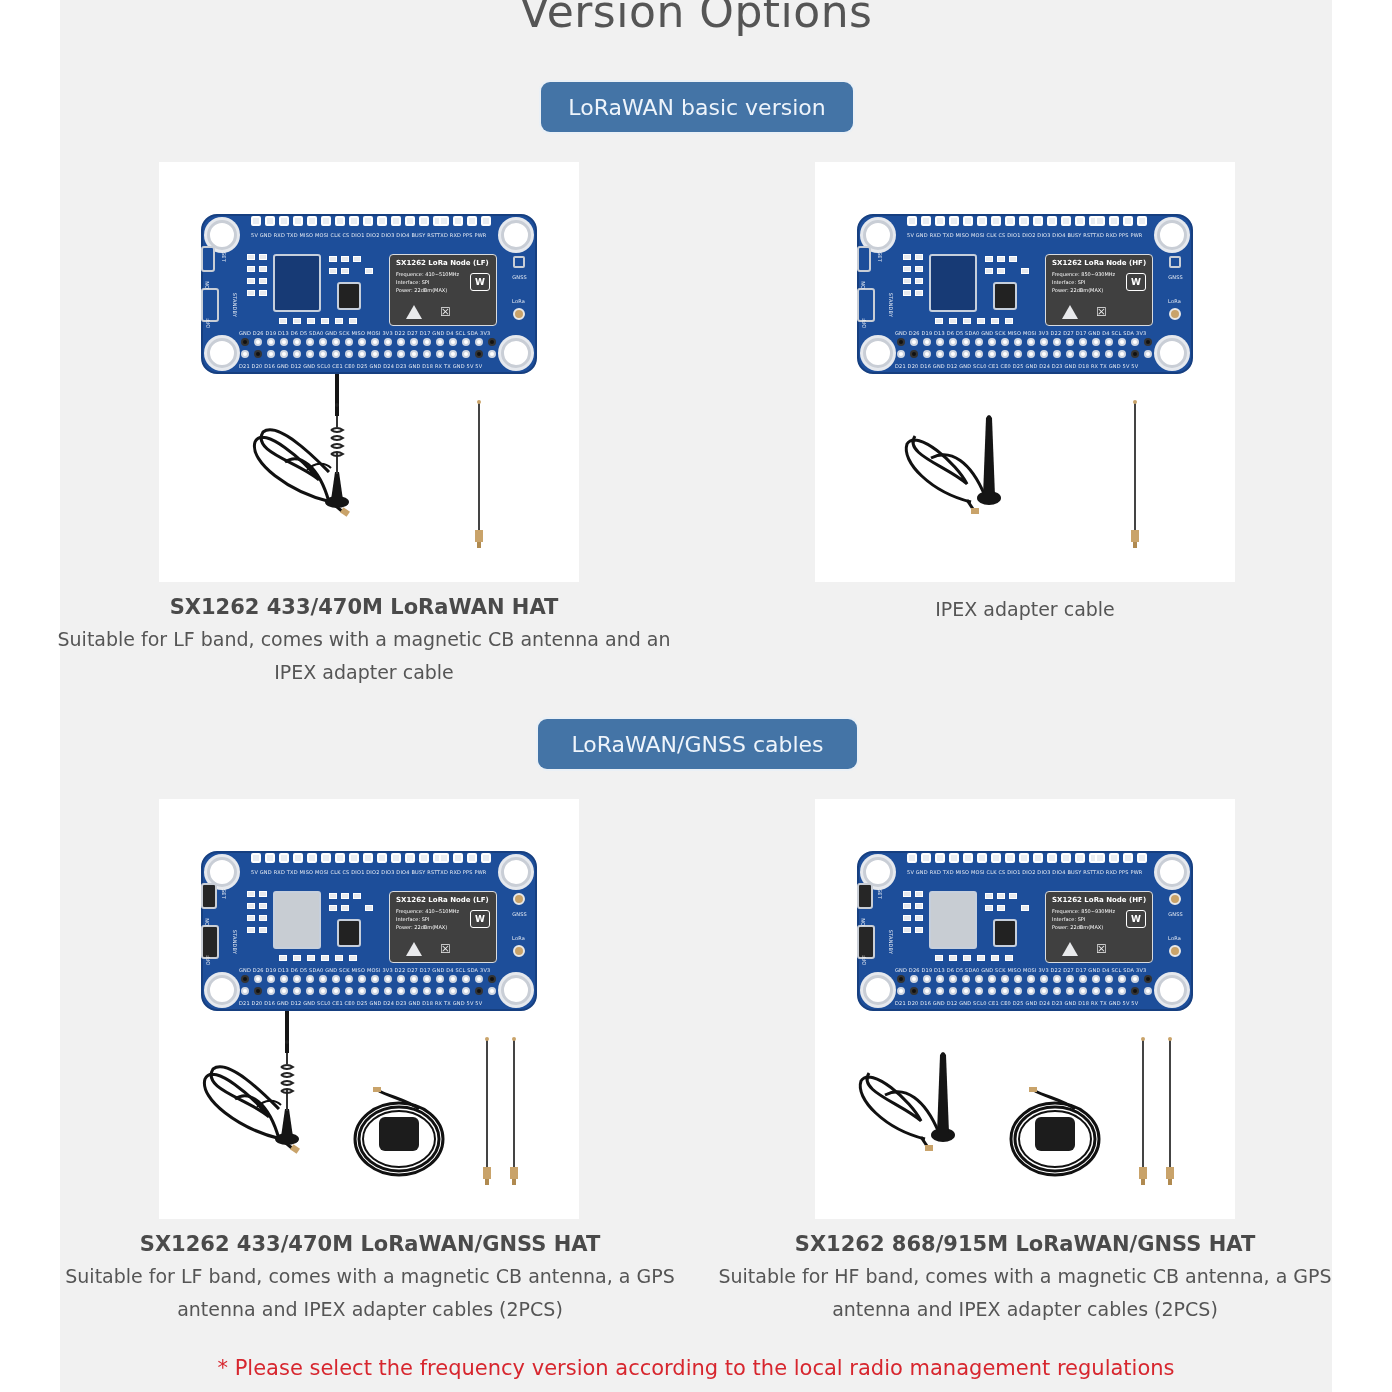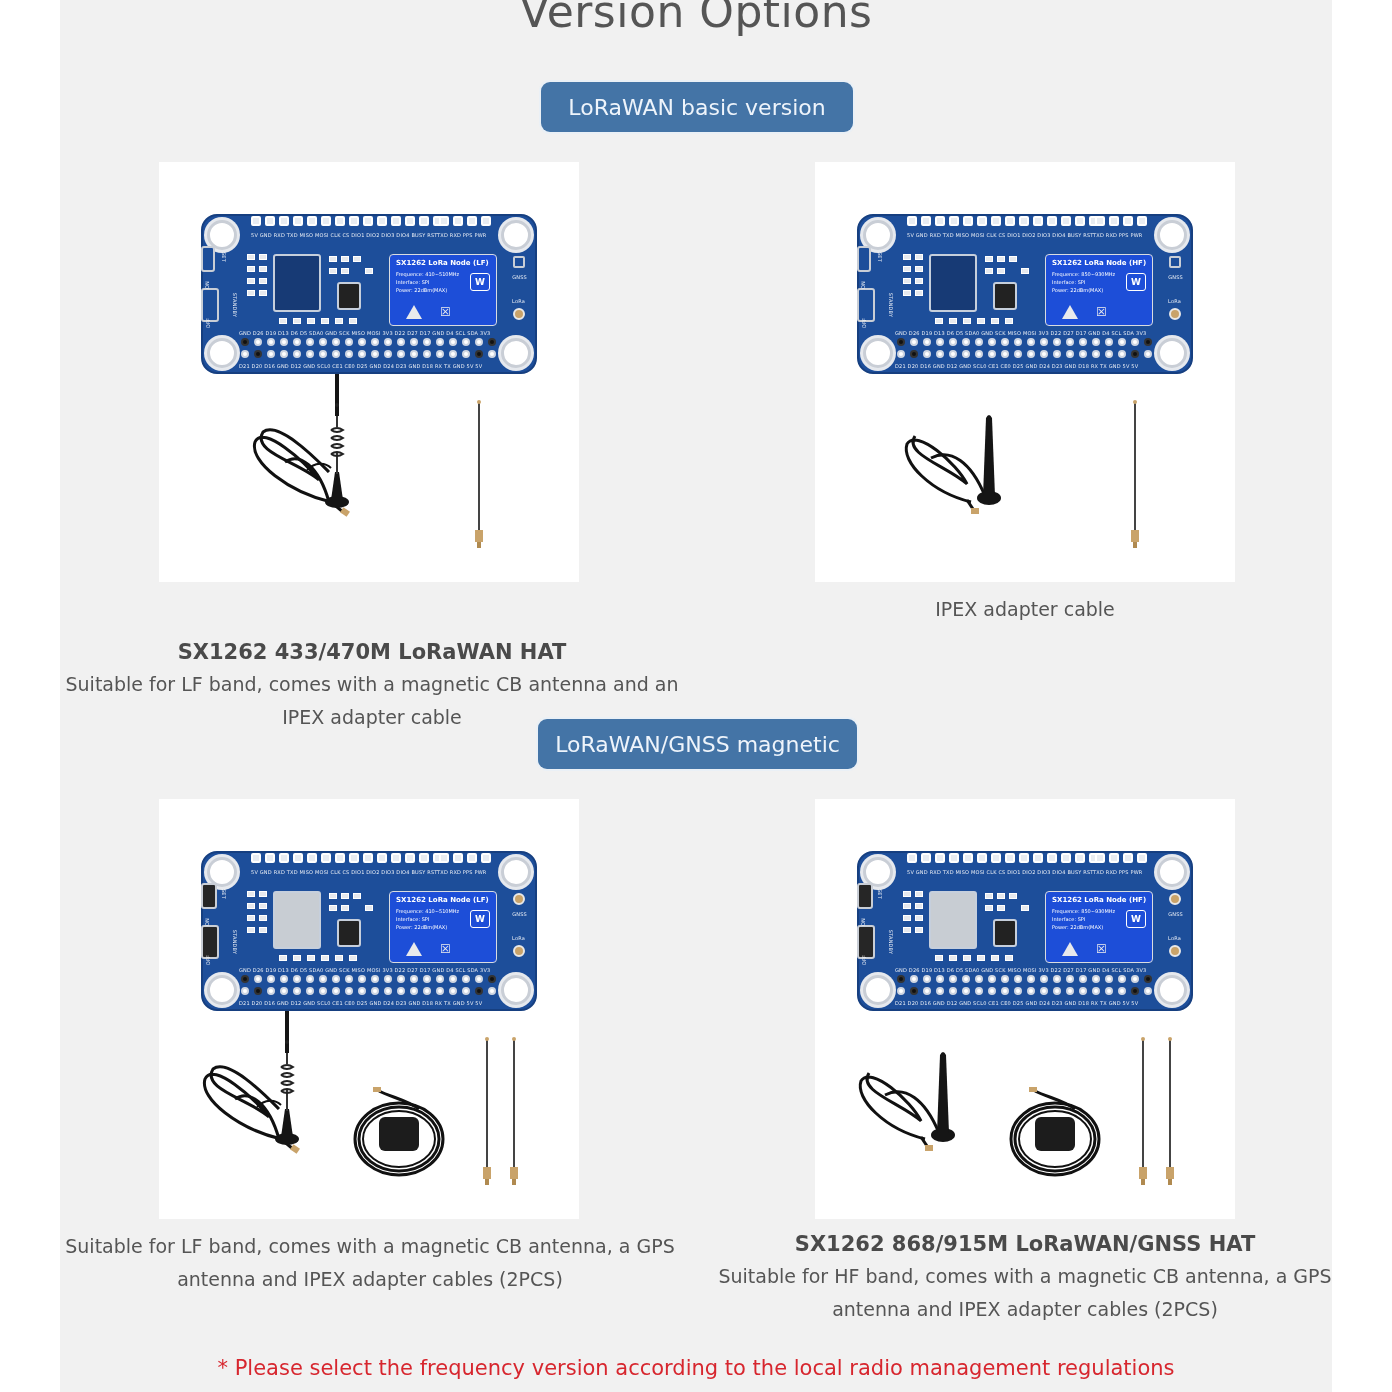--- a/index.html
+++ b/index.html
@@ -16,21 +16,21 @@
 
     
     .pcb { position: absolute; left: 42px; top: 52px; width: 336px; height: 160px; background: #1d4e9a; border-radius: 16px; border: 2px solid #163f80; }
     .hole { position: absolute; width: 30px; height: 30px; border-radius: 50%; background: #ffffff; border: 3px solid #c9ced6; box-shadow: 0 0 0 3px #e6e9ee; }
     .pin-row { position: absolute; display: flex; gap: 5px; }
     .pin { width: 8px; height: 8px; border-radius: 50%; background: #ffffff; border: 2px solid #cfd6e2; }
     .pin.dark { background: #111; border-color: #333; }
     .hdr-pin { width: 10px; height: 10px; background: #e8ecf2; border: 2px solid #ffffff; border-radius: 2px; }
     .silk { position: absolute; color: #ffffff; font-size: 5px; letter-spacing: 0.2px; white-space: nowrap; opacity: 0.9; }
     .chip { position: absolute; background: #173a75; border: 2px solid #c6cfdc; border-radius: 3px; }
-    .module { position: absolute; left: 186px; top: 38px; width: 108px; height: 72px; background: #1d4ed8; border-radius: 4px; border: 1px solid #d9dce0; }
+    .module { position: absolute; left: 186px; top: 38px; width: 108px; height: 72px; background: #404040; border-radius: 4px; border: 1px solid #d9dce0; }
     .module .mtitle { position: absolute; left: 6px; top: 4px; color: #ffffff; font-size: 7px; font-weight: bold; white-space: nowrap; }
     .module .mline { position: absolute; left: 6px; color: #ffffff; font-size: 5px; white-space: nowrap; }
     .module .logo { position: absolute; right: 6px; top: 18px; width: 20px; height: 18px; border: 1px solid #fff; border-radius: 3px; color: #fff; font-size: 9px; text-align: center; line-height: 16px; font-weight: bold; }
     .module .esd { position: absolute; left: 16px; bottom: 6px; width: 0; height: 0; border-left: 8px solid transparent; border-right: 8px solid transparent; border-bottom: 14px solid #e9eaec; }
     .module .bin { position: absolute; left: 50px; bottom: 6px; color: #eee; font-size: 12px; }
     .smd { position: absolute; width: 8px; height: 6px; background: #e6e9ee; border: 1px solid #fff; }
     .ipex { position: absolute; width: 12px; height: 12px; border-radius: 50%; background: #c9a36a; border: 2px solid #e8e8e8; }
     .switch { position: absolute; background: #262626; border: 2px solid #c9ced6; border-radius: 3px; }
 
     
@@ -38,21 +38,21 @@
   </style>
 </head>
 <body>
 
 <div class="panel"></div>
 
 <div class="page-title">Version Options</div>
 
 <div class="section-badge" style="left:541px; top:82px; width:312px;">LoRaWAN basic version</div>
 
-<div class="section-badge" style="left:538px; top:719px; width:319px;">LoRaWAN/GNSS magnetic</div>
+<div class="section-badge" style="left:538px; top:719px; width:319px;">LoRaWAN/GNSS cables</div>
 
 <div id="cards">
     <div class="card" style="left: 159px; top: 162px;">
       <div class="pcb">
         <div class="hole" style="left:4px;top:4px;"></div>
         <div class="hole" style="right:4px;top:4px;"></div>
         <div class="hole" style="left:4px;bottom:4px;"></div>
         <div class="hole" style="right:4px;bottom:4px;"></div>
         <div class="pin-row" style="left:48px;top:0px;gap:4px;">
           <div class="hdr-pin"></div>
@@ -625,33 +625,34 @@
         <g>
           <line x1="355" y1="240" x2="355" y2="370" stroke="#444" stroke-width="2"></line>
           <circle cx="355" cy="240" r="2" fill="#c9a36a"></circle>
           <rect x="351" y="368" width="8" height="12" fill="#c9a36a"></rect>
           <rect x="353" y="380" width="4" height="6" fill="#b08a50"></rect>
         </g>
       </svg>
     </div>
   </div>
 
-<div class="caption" style="left:52px; top:592px;margin-top:45px;">
+<div class="caption" style="left:44px; top:592px;">
   <div class="title">SX1262 433/470M LoRaWAN HAT</div>
   <div class="desc">
     <div>Suitable for LF band, comes with a magnetic CB antenna and an</div>
     <div>IPEX adapter cable</div>
   </div>
 </div>
 <div class="caption" style="left:705px; top:592px;">
   <div class="desc">
     <div>IPEX adapter cable</div>
   </div>
 </div>
 <div class="caption" style="left:50px; top:1229px;">
+  <div class="title">SX1262 433/470M LoRaWAN/GNSS HAT</div>
   <div class="desc">
     <div>Suitable for LF band, comes with a magnetic CB antenna, a GPS</div>
     <div>antenna and IPEX adapter cables (2PCS)</div>
   </div>
 </div>
 <div class="caption" style="left:705px; top:1229px;">
   <div class="title">SX1262 868/915M LoRaWAN/GNSS HAT</div>
   <div class="desc">
     <div>Suitable for HF band, comes with a magnetic CB antenna, a GPS</div>
     <div>antenna and IPEX adapter cables (2PCS)</div>

